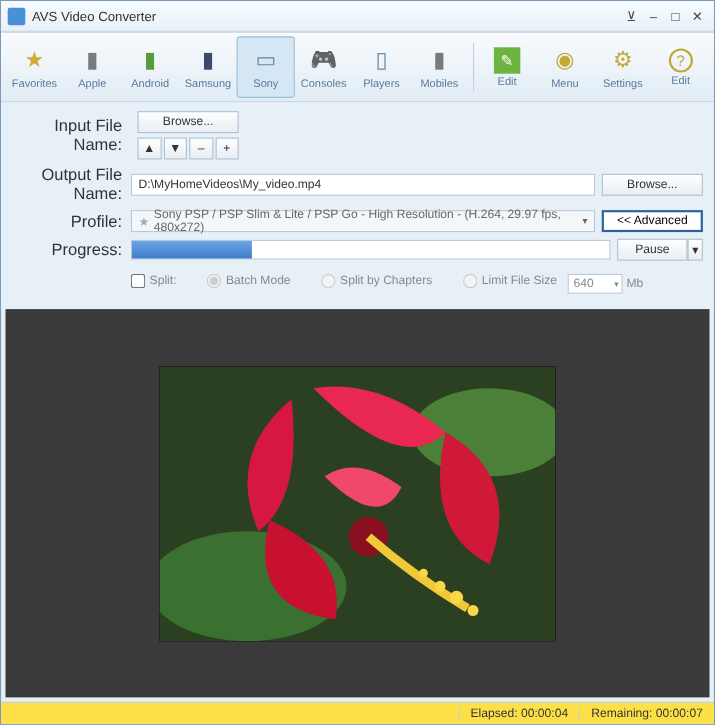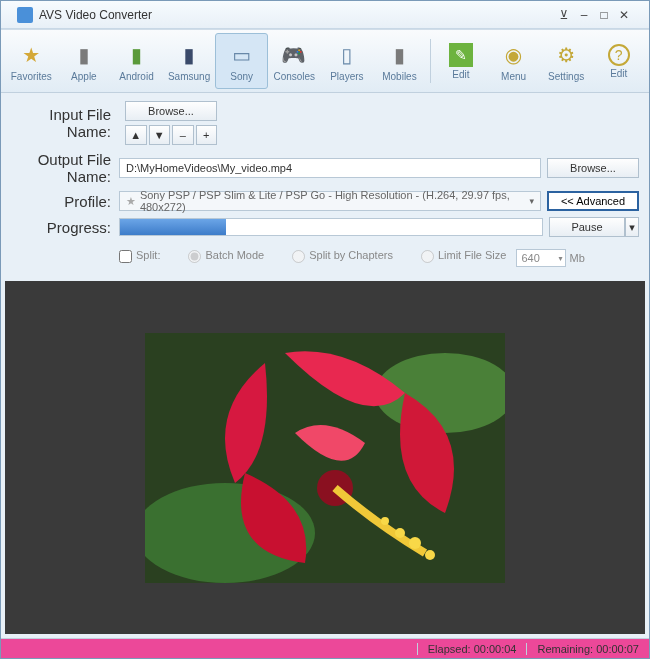--- a/index.html
+++ b/index.html
@@ -1,18 +1,18 @@
 <!DOCTYPE html>
 <html><head>
 <meta charset="utf-8">
 <style>
 * { margin: 0; padding: 0; box-sizing: border-box; font-family: "Segoe UI", Tahoma, sans-serif; }
 body { width: 650px; height: 659px; background: #fff; overflow: hidden; }
 .window { width: 650px; height: 659px; border: 1px solid #7a9ab8; background: #e8f0f7; display: flex; flex-direction: column; }
-.titlebar { height: 28px; background: linear-gradient(#f7fbfe,#e8f0f7); display: flex; align-items: center; padding: 0 16px; border-bottom: 1px solid #c8d8e6; }
+.titlebar { height: 28px; background: linear-gradient(#f7fbfe,#e8f0f7); display: flex; align-items: center; padding: 0 6px; border-bottom: 1px solid #c8d8e6; }
 .titlebar .app-icon { width: 16px; height: 16px; background: #4a90d9; border-radius: 2px; margin-right: 6px; }
 .titlebar .title { font-size: 12px; color: #333; flex: 1; }
 .titlebar .winbtn { width: 18px; height: 16px; display: inline-flex; align-items: center; justify-content: center; font-size: 12px; color: #444; cursor: pointer; margin-left: 2px; }
 .tabbar { height: 28px; background: #e8f0f7; display: flex; align-items: stretch; padding-left: 6px; }
 .viewbtn { width: 40px; background: #3d7cc9; display: flex; align-items: center; justify-content: center; border: 1px solid #2e6aa8; margin: 2px 4px 0 0; }
 .viewbtn .bars { width: 16px; height: 12px; display: flex; flex-direction: column; justify-content: space-between; }
 .viewbtn .bars div { height: 2px; background: #fff; }
 .tab { padding: 0 22px; font-size: 11px; color: #4b6a8a; display: flex; align-items: center; border: 1px solid #c8d8e6; border-bottom: none; background: #e8f0f7; margin-top: 4px; margin-right: 2px; cursor: pointer; }
 .tab.active { background: #fff; color: #333; }
 .social { margin-left: auto; display: flex; gap: 2px; align-items: center; padding-right: 6px; }
@@ -33,26 +33,26 @@
 .sidebtns { width: 92px; margin-left: 6px; display: flex; flex-direction: column; gap: 4px; }
 .btn { height: 20px; background: linear-gradient(#fefefe,#e8eef4); border: 1px solid #b0c0ce; font-size: 11px; color: #333; display: flex; align-items: center; justify-content: center; cursor: pointer; }
 .mini-btns { display: flex; gap: 2px; }
 .mini-btns .btn { flex: 1; }
 .txt { flex: 1; height: 20px; background: #fff; border: 1px solid #b8c8d6; padding: 0 6px; font-size: 11px; color: #333; }
 .combo { flex: 1; height: 20px; background: #f4f7fa; border: 1px solid #b8c8d6; padding: 0 6px; font-size: 11px; color: #666; display: flex; align-items: center; position: relative; cursor: pointer; }
 .combo::after { content: "▾"; position: absolute; right: 6px; font-size: 9px; color: #666; }
 .adv-btn { width: 92px; height: 20px; margin-left: 6px; border: 2px solid #2b62a0; background: #fff; font-size: 11px; display: flex; align-items: center; justify-content: center; cursor: pointer; }
 .progress-wrap { flex: 1; height: 18px; background: #fff; border: 1px solid #b8c8d6; position: relative; }
 .progress-bar { height: 100%; background: linear-gradient(#6ba5e7,#3d7cc9); }
-.pause-btn { width: 76px; height: 20px; margin-left: 6px; }
+.pause-btn { width: 64px; height: 20px; margin-left: 6px; }
 .pause-dd { width: 14px; height: 20px; border-left: 1px solid #b0c0ce; }
 .split-row { display: flex; align-items: flex-start; padding: 6px 0 8px 108px; font-size: 11px; color: #888; gap: 28px; }
 .preview { flex: 1; background: #3a3a3a; margin: 0 4px 4px; display: flex; align-items: center; justify-content: center; position: relative; min-height: 300px; }
 .preview-img { width: 360px; height: 250px; background: #000; overflow: hidden; }
-.statusbar { height: 20px; border-top: 1px solid #c0d0de; background: #ec4899; display: flex; align-items: center; font-size: 11px; color: #333; }
+.statusbar { height: 20px; border-top: 1px solid #c0d0de; background: #fde047; display: flex; align-items: center; font-size: 11px; color: #333; }
 .statusbar .cell { padding: 0 10px; border-left: 1px solid #c0d0de; }
 .statusbar .cell:first-child { flex: 1; border-left: none; }
 input[type=checkbox], input[type=radio] { margin-right: 4px; vertical-align: middle; }
 .small-combo { width: 50px; height: 18px; border: 1px solid #b8c8d6; font-size: 11px; padding: 0 4px; position: relative; background: #fff; display: inline-flex; align-items: center; }
 .small-combo::after { content: "▾"; position: absolute; right: 3px; font-size: 8px; }
 </style>
 </head>
 <body>
 
 <div class="window">

